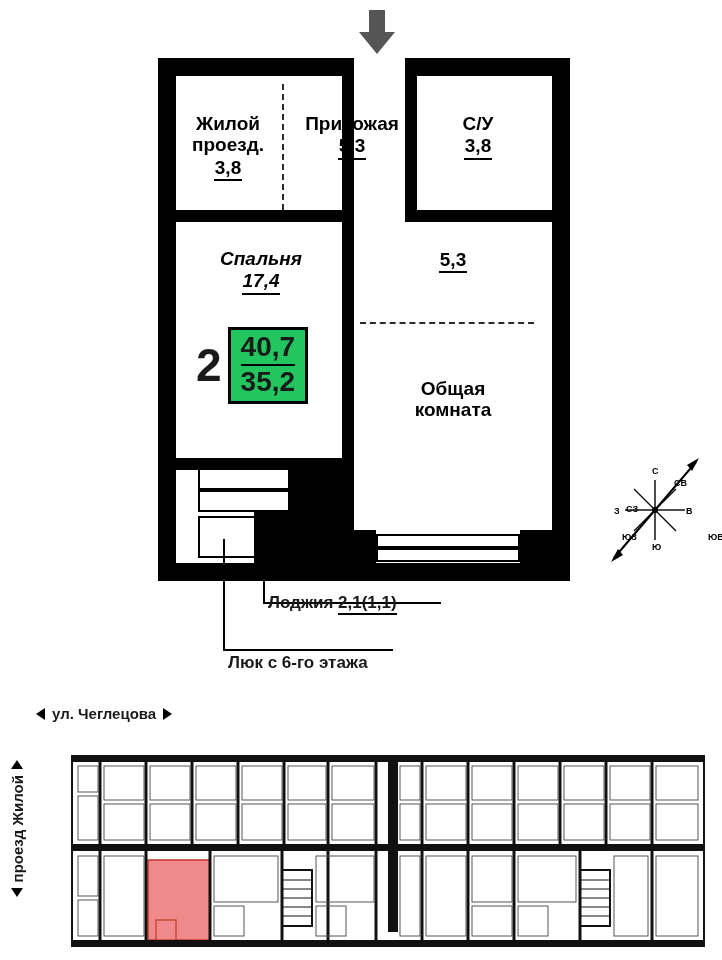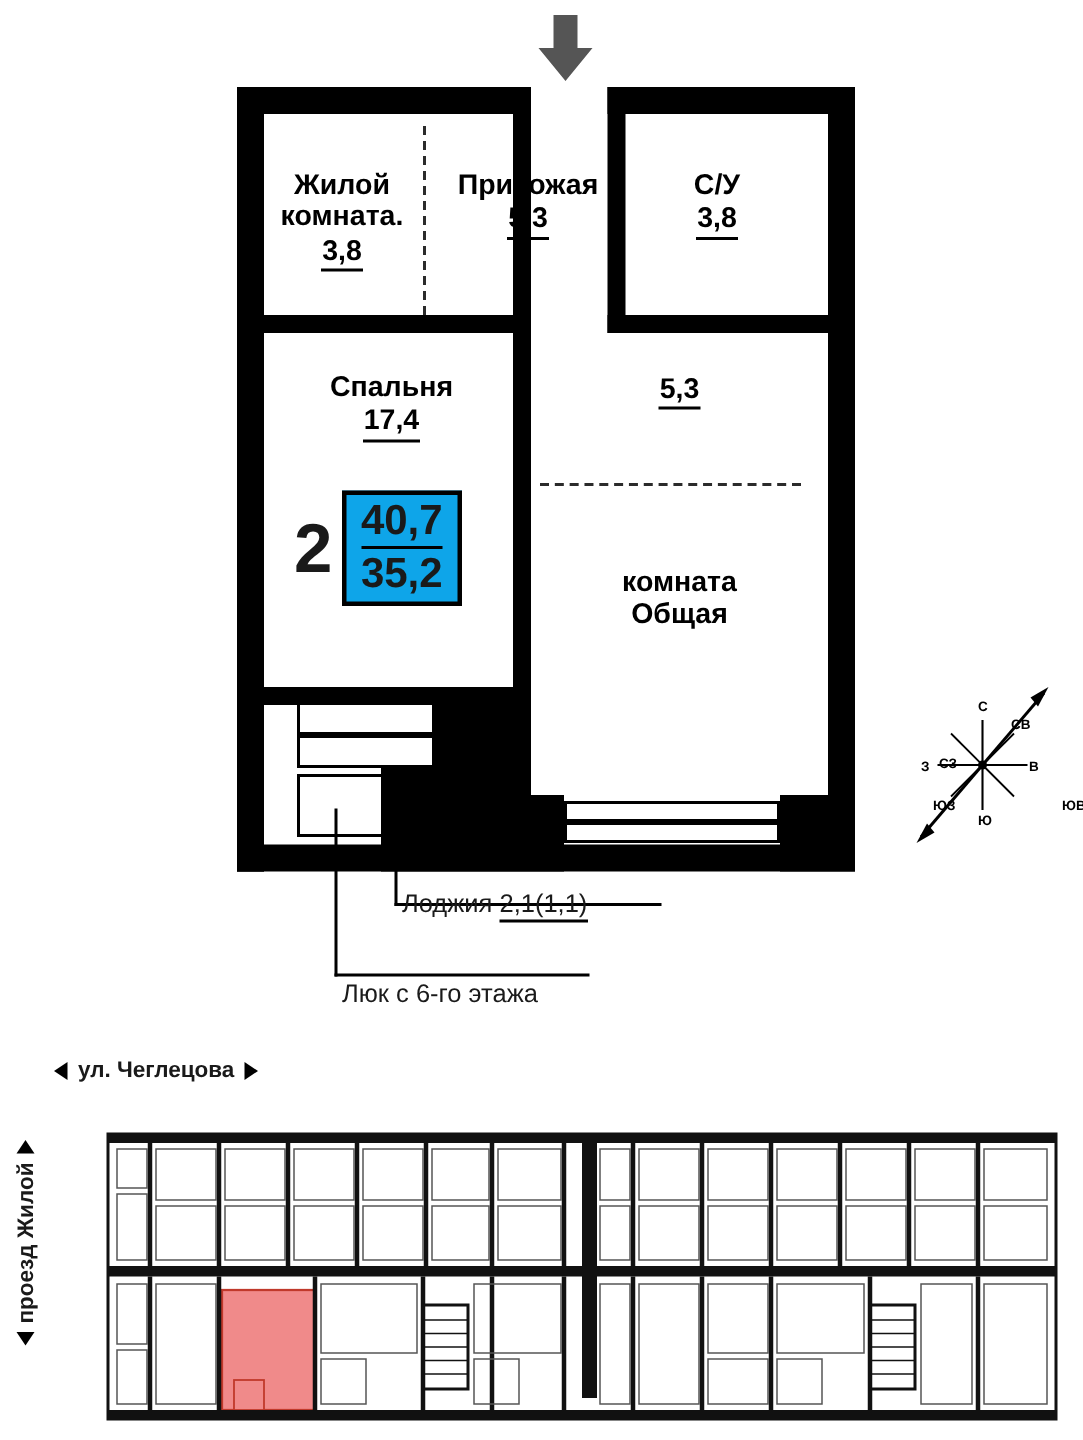--- a/index.html
+++ b/index.html
@@ -48,21 +48,21 @@
   .summary .rooms {
     font-size: 46px;
     font-weight: bold;
     line-height: 1;
     display: flex;
     align-items: center;
     padding-right: 6px;
   }
   .summary .areas {
     border: 3px solid #000;
-    background: #0ea5e9;
+    background: #22c55e;
     padding: 2px 10px 3px 10px;
     display: flex;
     flex-direction: column;
     justify-content: center;
   }
   .summary .areas .a1 {
     font-size: 28px; font-weight: bold; line-height: 1.1;
     border-bottom: 2px solid #000; text-align: center; padding-bottom: 1px;
   }
   .summary .areas .a2 {
@@ -71,21 +71,21 @@
 
   
   .thin-box { position: absolute; border: 2px solid #000; background: #fff; }
 
   .dot { position: absolute; width: 7px; height: 7px; border-radius: 50%; background: #000; }
   .leader { position: absolute; background: #000; }
 
   .callout {
     position: absolute;
     font-size: 17px;
-    font-weight: normal;
+    font-weight: bold;
     white-space: nowrap;
   }
   .callout .u { border-bottom: 2px solid #000; padding-bottom: 1px; }
 
   
   .compass { position: absolute; }
   .compass .lbl { position: absolute; font-size: 9px; font-weight: bold; color: #000; }
 
   
   .street-top {
@@ -154,46 +154,46 @@
     <div class="wall" style="left:254px; top:470px; width:100px; height:111px;"></div>
 
     <div class="wall" style="left:354px; top:530px; width:22px; height:51px;"></div>
     <div class="wall" style="left:520px; top:530px; width:32px; height:51px;"></div>
 
     <div class="dashed-v" style="left:282px; top:84px; height:126px;"></div>
     <div class="dashed-h" style="left:360px; top:322px; width:174px;"></div>
 
     <div class="room-label" style="left:176px; top:113px; width:104px;">
       <div class="room-name">Жилой</div>
-      <div class="room-name">комната.</div>
+      <div class="room-name">проезд.</div>
       <div><span class="room-area u">3,8</span></div>
     </div>
 
     <div class="room-label" style="left:288px; top:113px; width:128px;">
       <div class="room-name">Прихожая</div>
       <div><span class="room-area u">5,3</span></div>
     </div>
 
     <div class="room-label" style="left:424px; top:113px; width:108px;">
       <div class="room-name">С/У</div>
       <div><span class="room-area u">3,8</span></div>
     </div>
 
-    <div class="room-label" style="left:186px; top:248px; width:150px;">
+    <div class="room-label" style="left:186px; top:248px; width:150px;font-style:italic;">
       <div class="room-name">Спальня</div>
       <div><span class="room-area u">17,4</span></div>
     </div>
 
     <div class="room-label" style="left:368px; top:248px; width:170px;">
       <div><span class="room-area u">5,3</span></div>
     </div>
 
     <div class="room-label" style="left:370px; top:378px; width:166px;">
+      <div class="room-name">Общая</div>
       <div class="room-name">комната</div>
-      <div class="room-name">Общая</div>
     </div>
 
     <div class="summary" style="left:196px; top:327px;">
       <div class="rooms">2</div>
       <div class="areas">
         <div class="a1">40,7</div>
         <div class="a2">35,2</div>
       </div>
     </div>
 

